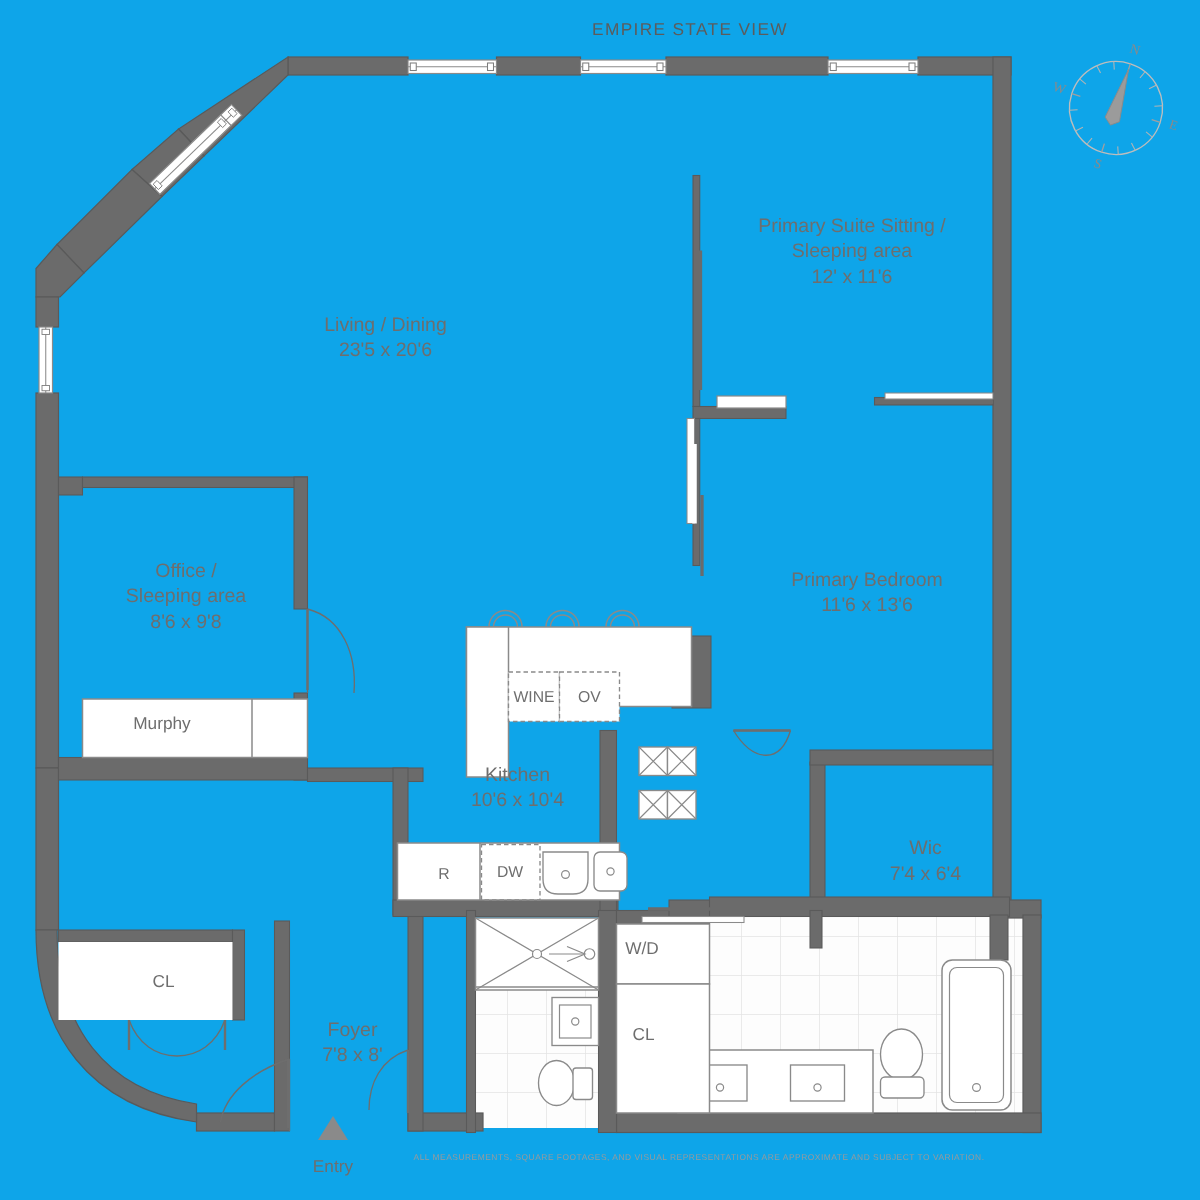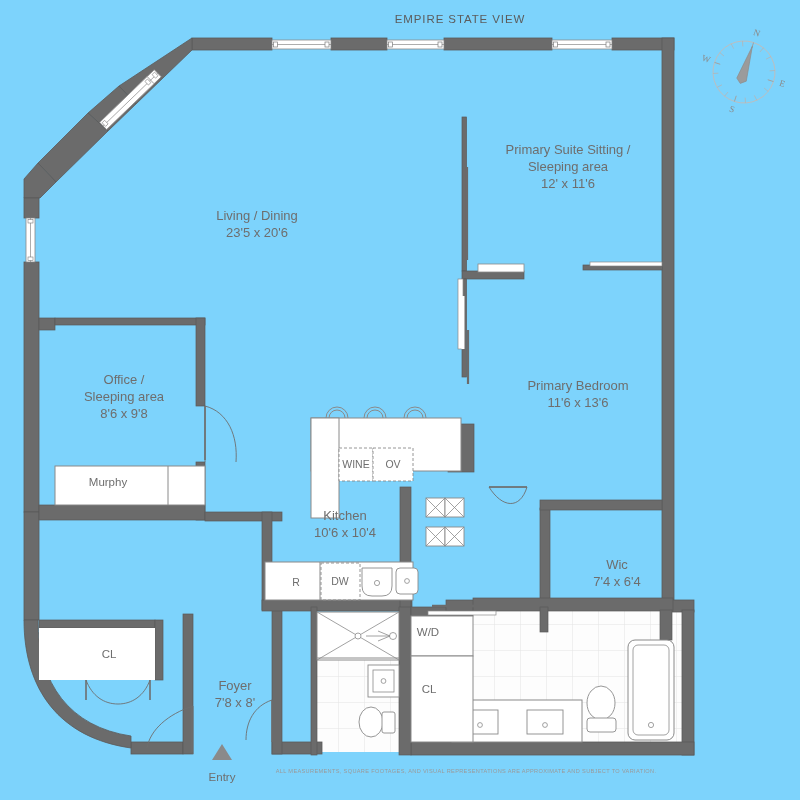--- a/index.html
+++ b/index.html
@@ -4,21 +4,21 @@
 <style>
   html, body {
     margin: 0;
     padding: 0;
     background: #ffffff;
   }
   #plan-root {
     position: relative;
     width: 800px;
     height: 800px;
-    background: #7dd3fc;
+    background: #0ea5e9;
     font-family: "Liberation Sans", sans-serif;
     overflow: hidden;
   }
   svg { display: block; }
   .txt {
     fill: #6e6e6e;
     font-family: "Liberation Sans", sans-serif;
     text-anchor: middle;
     dominant-baseline: middle;
   }

